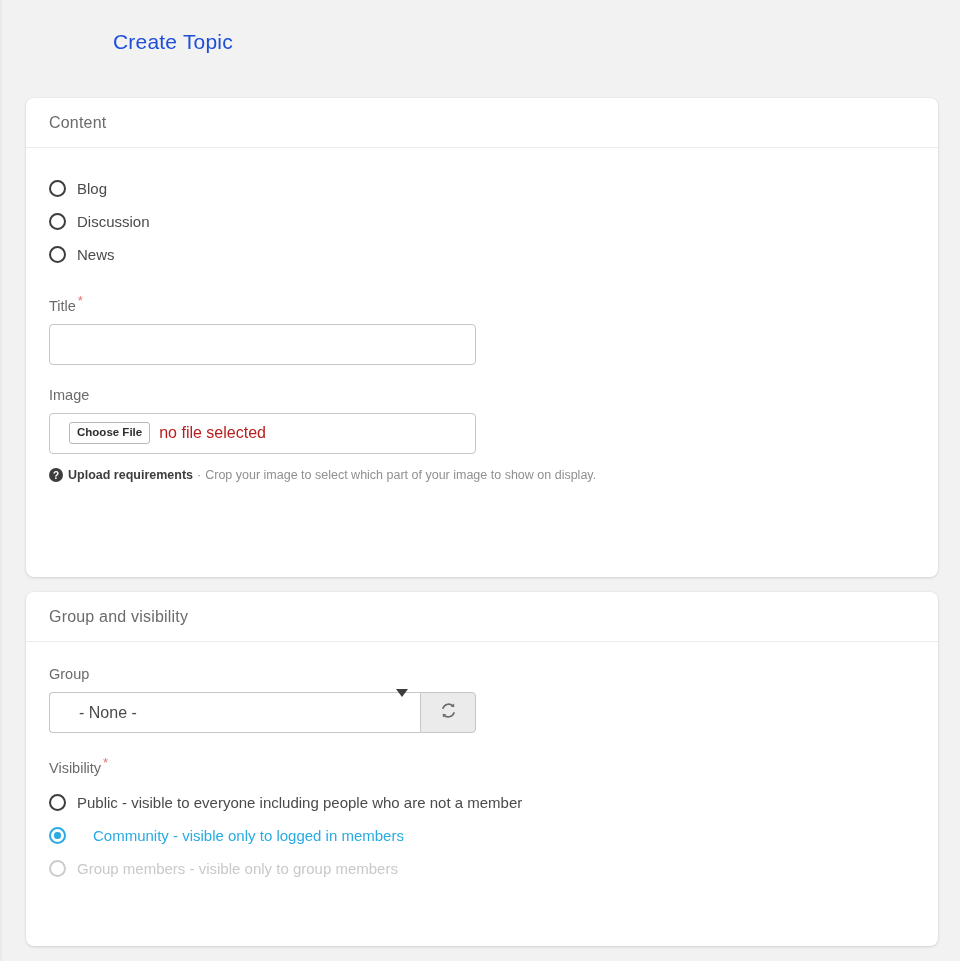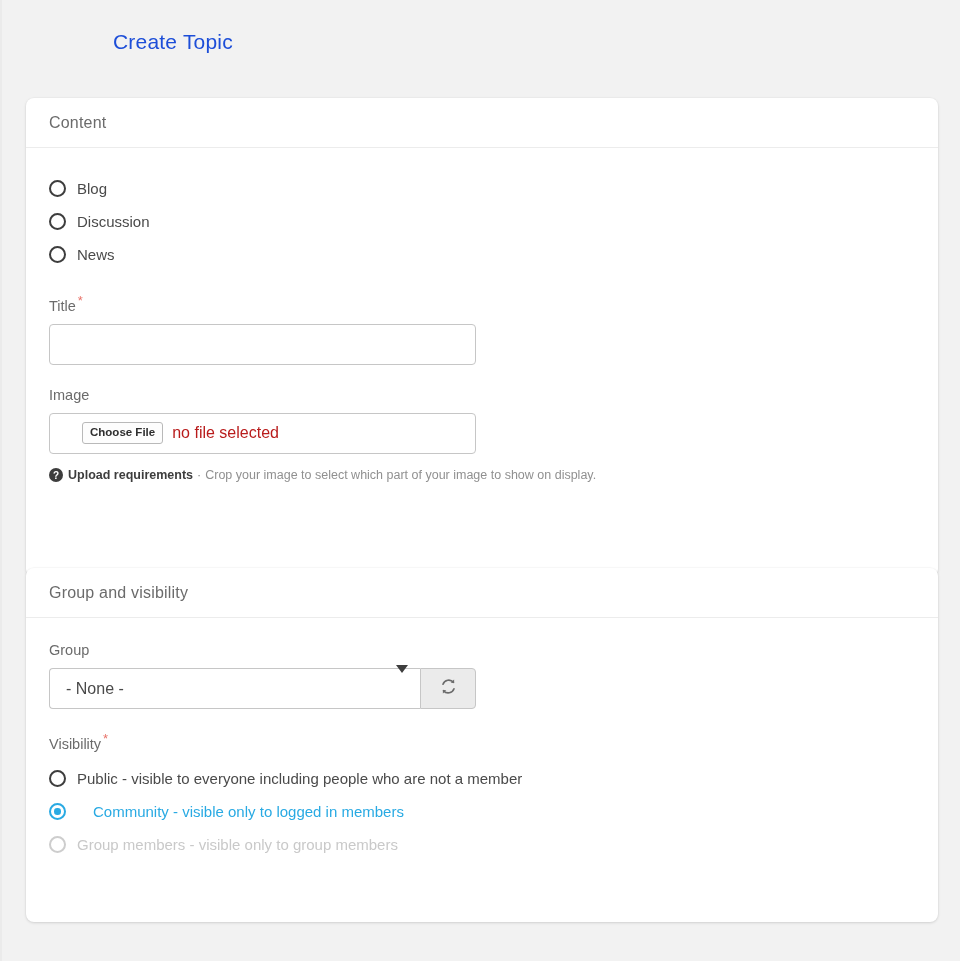--- a/index.html
+++ b/index.html
@@ -34,21 +34,21 @@
   }
   .card {
     position: absolute;
     left: 26px;
     width: 912px;
     background: #ffffff;
     border-radius: 8px;
     box-shadow: 0 1px 3px rgba(0,0,0,0.13), 0 0 0 1px rgba(0,0,0,0.015);
   }
   #card-content { top: 98px; height: 479px; }
-  #card-group { top: 568px; height: 354px; }
+  #card-group { top: 592px; height: 354px; }
 
   .card-header {
     height: 50px;
     border-bottom: 1px solid #ececec;
     display: flex;
     align-items: center;
     padding-left: 23px;
   }
   .card-header-title {
     font-size: 16px;
@@ -123,21 +123,21 @@
   }
 
   .file-input {
     width: 427px;
     height: 41px;
     border: 1px solid #c6c6c6;
     border-radius: 4px;
     background: #fff;
     display: flex;
     align-items: center;
-    padding-left: 32px;
+    padding-left: 19px;
   }
   .choose-file-btn {
     border: 1px solid #b9b9b9;
     border-radius: 3px;
     background: #fdfdfd;
     font-family: "Liberation Sans", sans-serif;
     font-size: 11.5px;
     font-weight: bold;
     color: #2e2e2e;
     padding: 3px 7px;
@@ -183,21 +183,21 @@
   }
   .select-box {
     flex: 1 1 auto;
     height: 41px;
     border: 1px solid #c6c6c6;
     border-right: none;
     border-radius: 4px 0 0 4px;
     background: #fff;
     display: flex;
     align-items: center;
-    padding-left: 16px;
+    padding-left: 29px;
     font-size: 16px;
     color: #4a4a4a;
     position: relative;
   }
   .select-arrow {
     position: absolute;
     top: -4px;
     right: 12px;
     width: 0; height: 0;
     border-left: 6px solid transparent;

